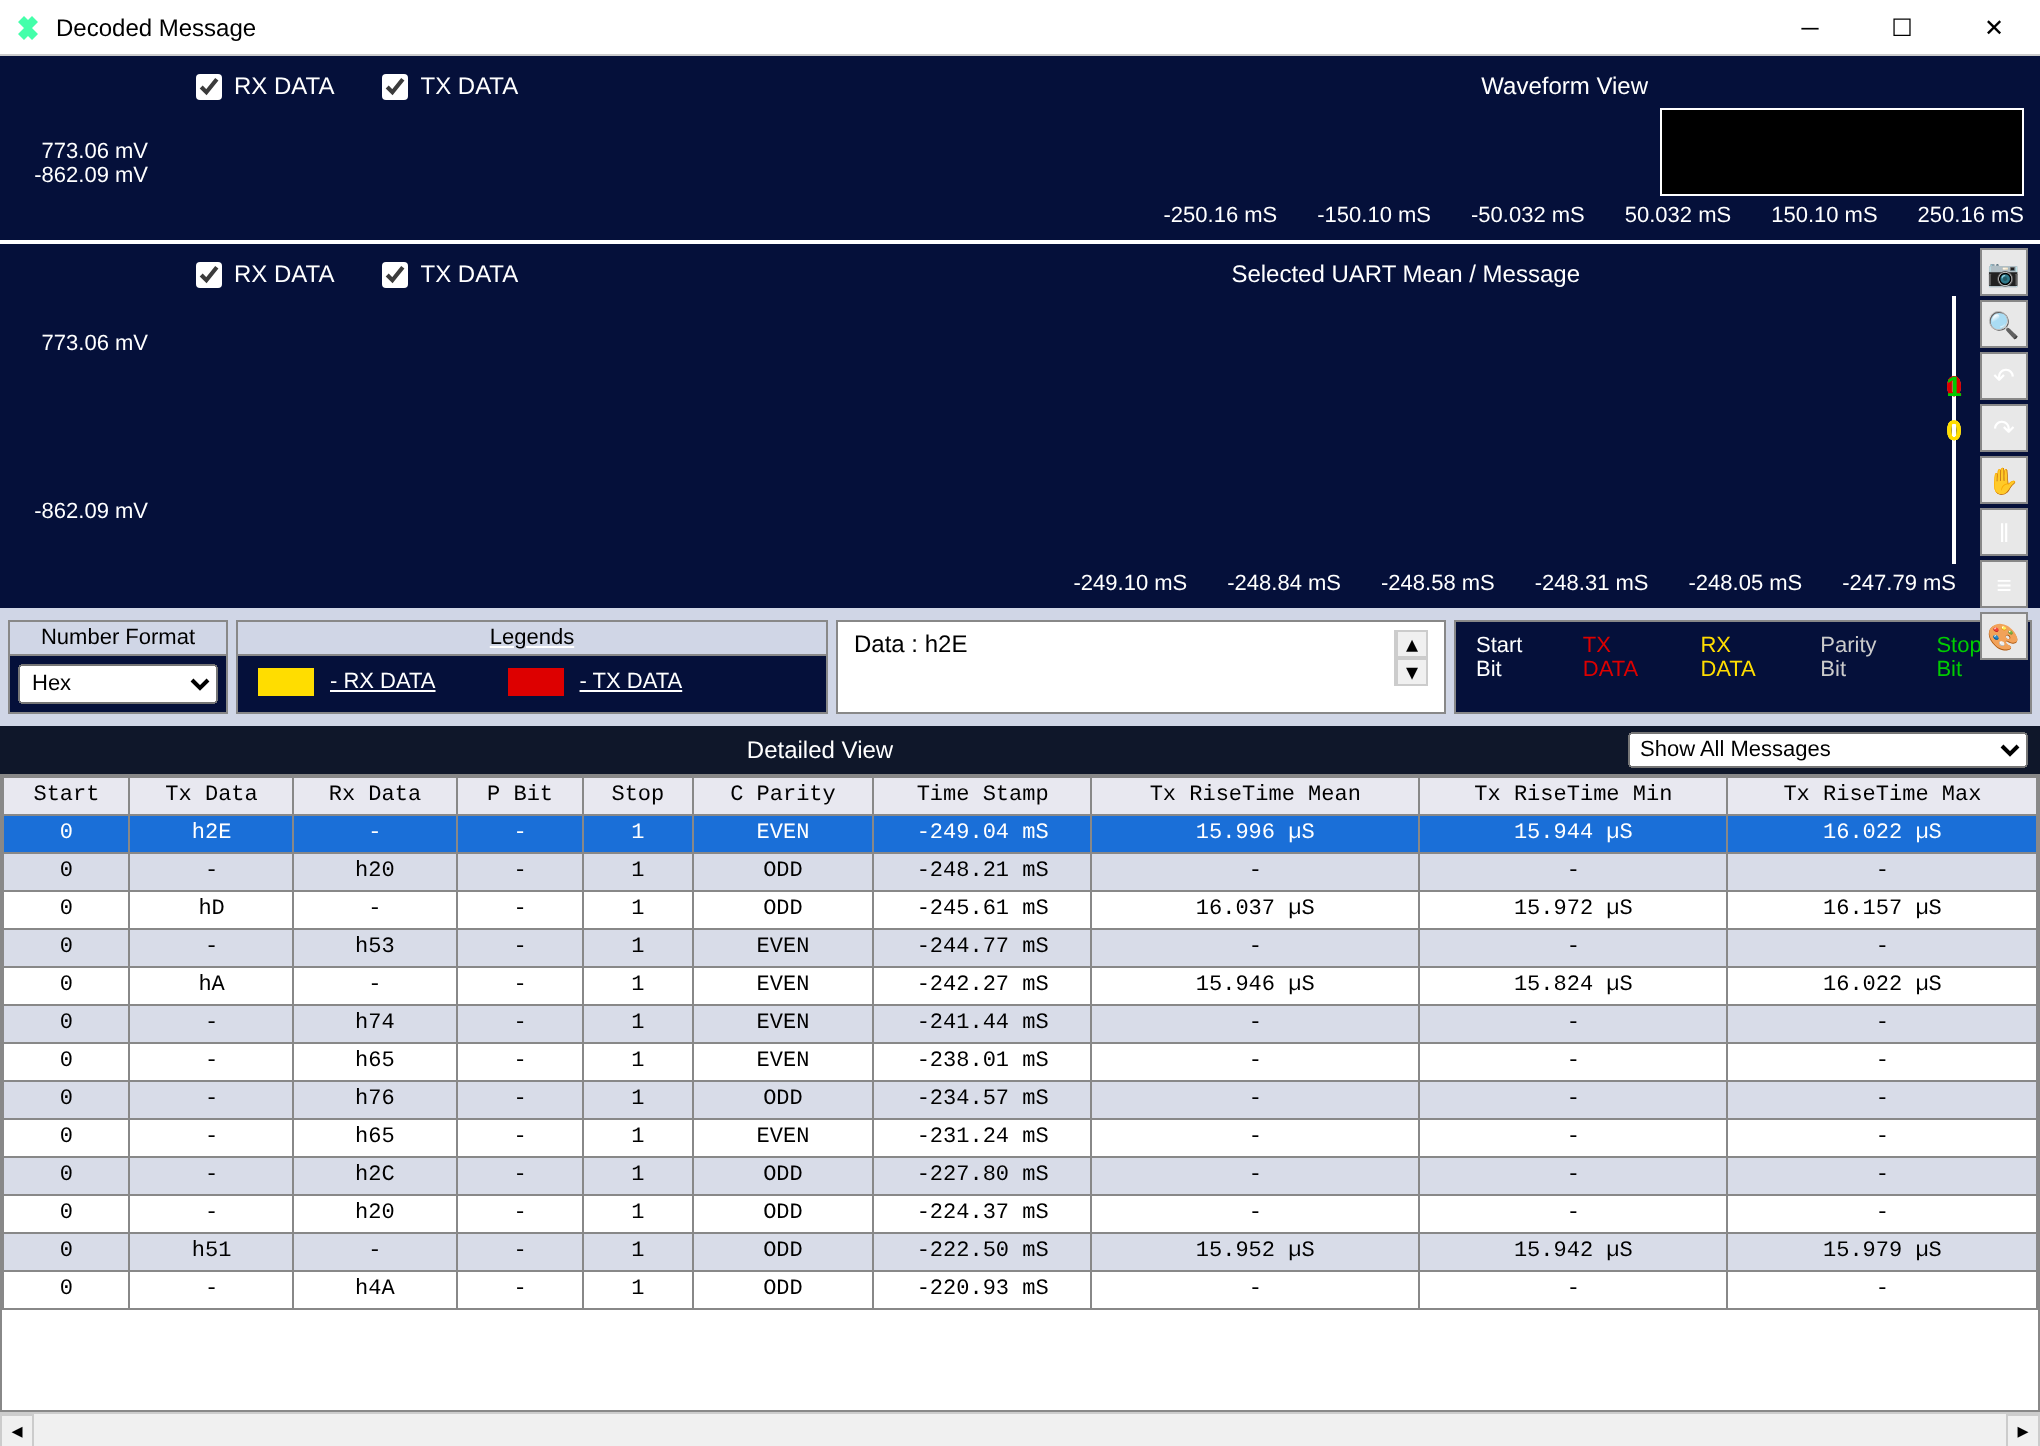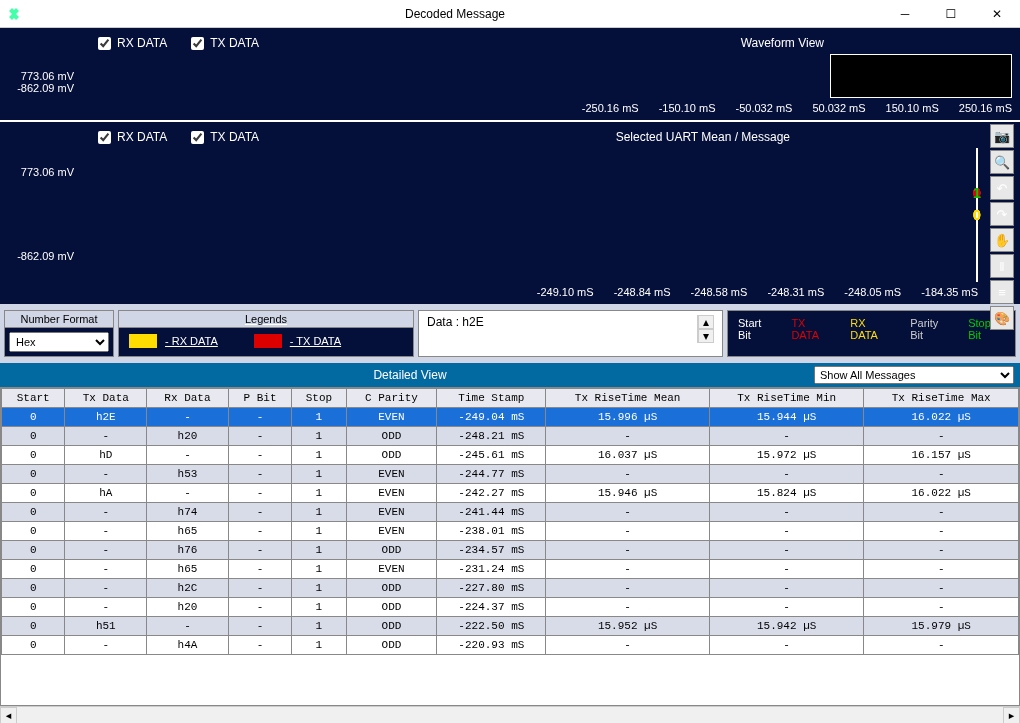--- a/index.html
+++ b/index.html
@@ -13,21 +13,20 @@
   display: flex;
   flex-direction: column;
 }
 .titlebar {
   height: 28px;
   background: #fff;
   display: flex;
   align-items: center;
   border-bottom: 1px solid #ccc;
   padding-left: 6px;
-  text-align: center;
 }
 .titlebar .app-icon {
   width: 16px; height: 16px;
   margin-right: 6px;
   display:inline-flex;align-items:center;justify-content:center;
 }
 .titlebar .title { flex: 1; font-size: 12px; color:#000; }
 .win-controls { display: flex; }
 .win-btn {
   width: 46px; height: 28px;
@@ -148,21 +147,21 @@
   flex:1;background:#fff;color:#000;border:1px solid #888;
   display:flex;align-items:flex-start;padding:4px 8px;font-size:12px;
 }
 .annot { flex:1; }
 .annot .body {
   display:flex;gap:16px;align-items:center;padding:6px 10px;font-size:11px;justify-content:space-around;
 }
 
 .detailed-hdr {
   display:flex;align-items:center;
-  background:#0369a1;color:#fff;
+  background:#0f172a;color:#fff;
   padding:3px 6px;font-size:12px;
 }
 .detailed-hdr .lbl { flex:1;text-align:center; }
 .detailed-hdr select {
   width:200px;font-size:11px;padding:1px;
 }
 
 .table-wrap {
   flex:1;overflow:auto;border:1px solid #888;position:relative;
 }
@@ -461,21 +460,21 @@
             <div class="bit-label" style="left: 91%; top: 58px; color: rgb(255, 221, 0);">0</div>
             <div class="bit-label" style="left: 98%; top: 58px; color: rgb(255, 221, 0);">0</div>
           </div>
     </div>
     <div class="x-axis" id="uartx">
           <span>-249.10 mS</span>
           <span>-248.84 mS</span>
           <span>-248.58 mS</span>
           <span>-248.31 mS</span>
           <span>-248.05 mS</span>
-          <span>-184.35 mS</span>
+          <span>-247.79 mS</span>
         </div>
   </div>
   </div>
   <div class="toolbar-col" id="toolcol">
       <div class="tool-btn">📷</div>
       <div class="tool-btn">🔍</div>
       <div class="tool-btn">↶</div>
       <div class="tool-btn">↷</div>
       <div class="tool-btn">✋</div>
       <div class="tool-btn">‖</div>

